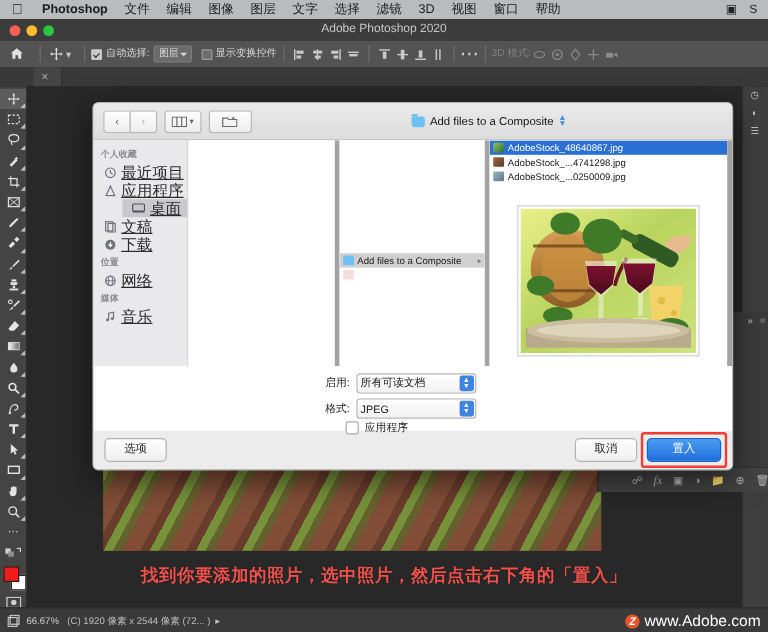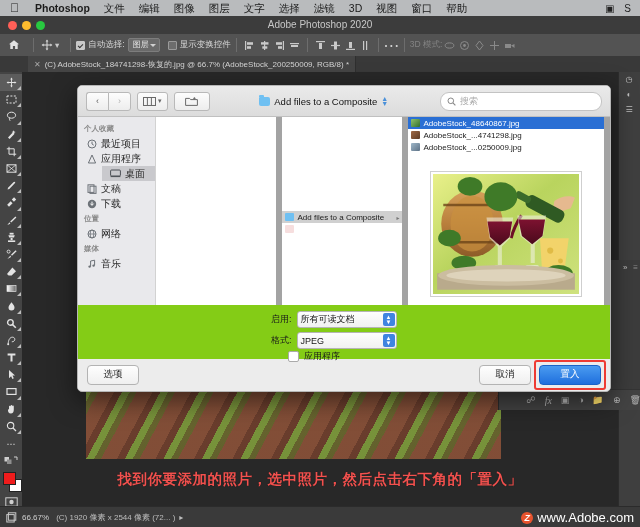--- a/index.html
+++ b/index.html
@@ -118,42 +118,42 @@
   #pathpop .fldr:before{content:"";position:absolute;left:0;top:-2px;width:5px;height:2px;background:#6fc0f2;border-radius:1px 1px 0 0;}
   #pathpop .ptxt{font-size:9.5px;color:#111;}
   .steppr{display:inline-block;width:7px;font-size:7px;color:#4a90d9;line-height:5px;text-align:center;}
   #searchbox{width:148px;height:17px;background:#fff;border:1px solid #c3c3c3;border-radius:9px;
       display:flex;align-items:center;padding:0 6px;gap:4px;}
   #searchbox .sph{font-size:9px;color:#aaa;}
 
   #dlgbody{height:188px;display:flex;background:#fff;}
   #sidebar{width:80px;background:#e9e9ec;border-right:1px solid #d2d2d2;padding-top:4px;overflow:hidden;}
   .sb-head{font-size:7.5px;color:#8a8a8a;font-weight:bold;padding:3px 0 2px 6px;}
-  .sb-item{height:15px;display:flex;align-items:center;gap:4px;padding-left:8px;font-size:10px;color:#2b2b2b;}
+  .sb-item{height:15px;display:flex;align-items:center;gap:4px;padding-left:8px;font-size:13px;color:#2b2b2b;text-decoration:underline;}
   .sb-item.sel{background:#c9c9cd;margin-left:24px;}
   .sb-ic{width:11px;height:11px;display:flex;align-items:center;justify-content:center;color:#6d7278;}
 
-  .col{border-right:6px solid #a3a3a3;overflow:hidden;position:relative;}
+  .col{border-right:4px solid #a3a3a3;overflow:hidden;position:relative;}
   #col1{width:124px;background:#fff;}
   #col2{width:124px;background:#fff;}
   #col3{width:202px;background:#fff;display:flex;flex-direction:column;align-items:center;}
   .frow{height:12px;display:flex;align-items:center;gap:3px;padding:0 3px;font-size:8px;color:#1a1a1a;
       white-space:nowrap;overflow:hidden;}
   .frow.sel{background:#2a6fd4;color:#fff;}
   .frow.grey{background:#d0d0d0;}
   .fic{width:9px;height:8px;border-radius:1px;flex:none;}
   .chev{margin-left:auto;font-size:6px;color:#777;}
 
   #prevwrap{margin-top:18px;width:146px;height:120px;border:1px solid #cfcfcf;background:#fff;padding:2px;}
   #preview{width:100%;height:100%;position:relative;overflow:hidden;background:
       radial-gradient(circle at 78% 18%, #e6f07a 0 18%, rgba(230,240,122,0) 40%),
       linear-gradient(160deg,#dfe96e 0%,#b8d45a 30%,#93bb50 60%,#cfe27a 100%);}
   #prevname{margin-top:7px;font-size:11px;font-weight:bold;color:#101010;}
 
-  #dlgfields{height:54px;background:#84cc16;position:relative;}
+  #dlgfields{height:54px;background:#ffffff;position:relative;}
   .fld{position:absolute;display:flex;align-items:center;gap:5px;}
   .fld .lab{font-size:9px;color:#1a1a1a;}
   .popup{height:15px;background:linear-gradient(180deg,#fefefe,#f1f1f1);border:1px solid #b5b5b5;
       border-radius:3px;display:flex;align-items:center;padding:0 3px;min-width:92px;position:relative;}
   .popup .pv{font-size:9px;color:#141414;}
   .popup .arrowbox{position:absolute;right:1px;top:1px;width:12px;height:13px;background:#3f84e0;
       border-radius:2px;display:flex;flex-direction:column;align-items:center;justify-content:center;color:#fff;
       font-size:6px;line-height:5px;}
   .chk{width:9px;height:9px;background:#fff;border:1px solid #aaa;border-radius:2px;}
 
@@ -300,21 +300,20 @@
       <svg width="12" height="11" viewBox="0 0 12 11">
         <rect x="1" y="4" width="6" height="4" fill="#8a8a8a"></rect>
         <path d="M7 5.5 10.5 4v4z" fill="#8a8a8a"></path>
       </svg>
     </div>
 </div>
 
 <div id="doctabrow" class="abs"></div>
 <div id="doctab" class="abs">
   <span class="x">✕</span>
-  <span class="lbl">(C) AdobeStock_184741298-恢复的.jpg @ 66.7% (AdobeStock_200250009, RGB/8) *</span>
 </div>
 
 <div id="toolbar" class="abs">
   <div class="tool sel">
       <svg width="11" height="11" viewBox="0 0 12 12">
         <path d="M6 0.6 7.4 2.6H6.5v2.9h2.9V4.6L11.4 6 9.4 7.4V6.5H6.5v2.9h0.9L6 11.4 4.6 9.4h0.9V6.5H2.6v0.9L0.6 6 2.6 4.6v0.9h2.9V2.6H4.6z" fill="#e3e3e3"></path>
       </svg>
     </div>
   <div class="tool">
       <svg width="11" height="11" viewBox="0 0 11 11">
@@ -527,27 +526,20 @@
     <div class="tbbtn" style="min-width:24px;">
       <svg width="13" height="10" viewBox="0 0 13 10">
           <path d="M0.6 2.4h4l1 1.2h6.8v5.8H0.6z" fill="none" stroke="#6a6a6a" stroke-width="1"></path>
           <path d="M9.4 1.2v2.4M8.2 2.4h2.4" stroke="#6a6a6a" stroke-width="0.9"></path>
         </svg>
     </div>
     <div id="pathpop">
       <span class="fldr"></span>
       <span class="ptxt">Add files to a Composite</span>
       <span class="steppr">▲<br>▼</span>
-    </div>
-    <div id="searchbox">
-      <svg width="9" height="9" viewBox="0 0 9 9">
-          <circle cx="3.8" cy="3.8" r="2.8" fill="none" stroke="#888" stroke-width="1"></circle>
-          <path d="M5.9 5.9 8.4 8.4" stroke="#888" stroke-width="1.2"></path>
-        </svg>
-      <span class="sph">搜索</span>
     </div>
   </div>
 
   <div id="dlgbody">
 
     <div id="sidebar">
       <div class="sb-head">个人收藏</div>
       <div class="sb-item">
         <span class="sb-ic">
             <svg width="10" height="10" viewBox="0 0 10 10">

